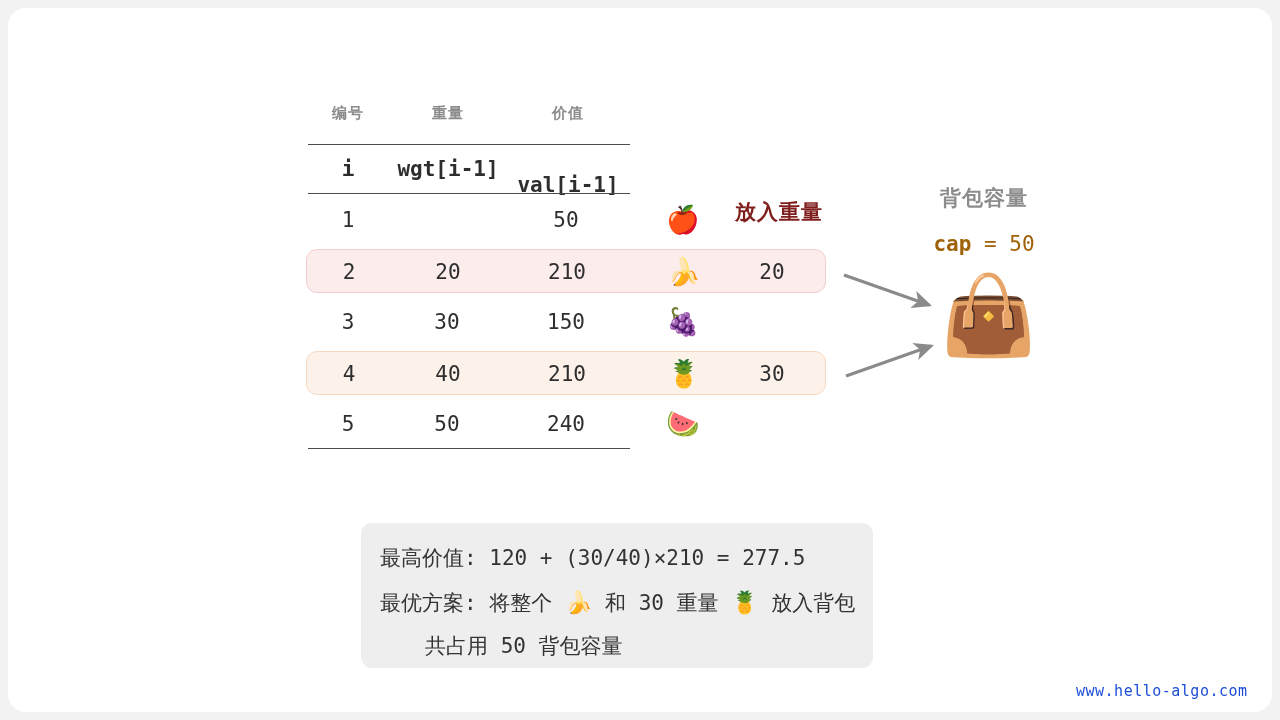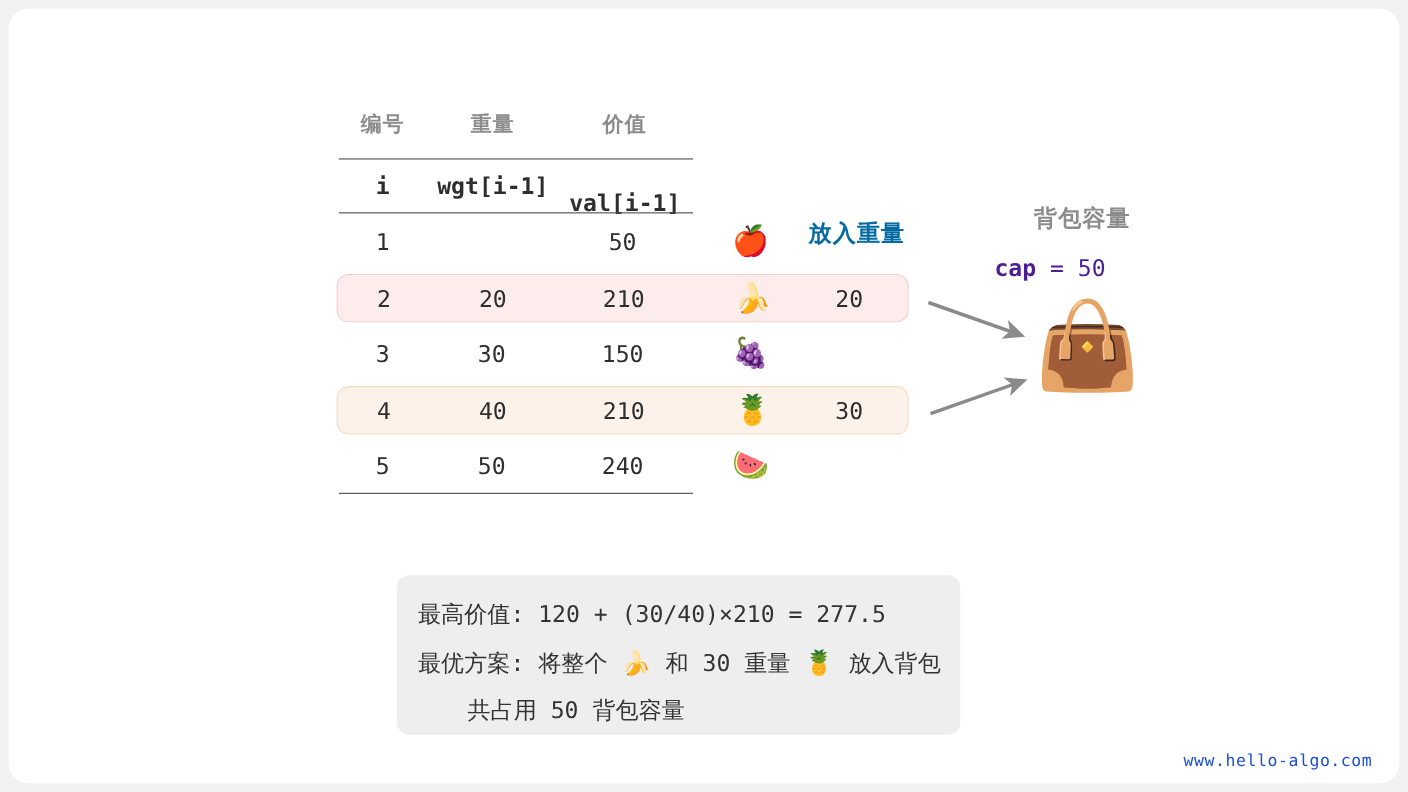--- a/index.html
+++ b/index.html
@@ -41,21 +41,21 @@
   }
 
   .col-head {
     position: absolute;
     top: 0;
     height: 40px;
     line-height: 40px;
     text-align: center;
     font-family: "DejaVu Sans", sans-serif;
     font-weight: bold;
-    font-size: 19px;
+    font-size: 15px;
     color: #8c8c8c;
     letter-spacing: 1px;
   }
   .ch-i   { left: -10px;  width: 100px; }
   .ch-w   { left: 90px;   width: 100px; }
   .ch-v   { left: 210px;  width: 100px; }
 
   .rule {
     position: absolute;
     left: 0;
@@ -128,21 +128,21 @@
   
   .put-head {
     position: absolute;
     left: 711px;
     top: 190px;
     width: 120px;
     text-align: center;
     font-family: Liberation Mono, monospace;
     font-weight: bold;
     font-size: 21px;
-    color: #0369a1;
+    color: #7f1d1d;
     letter-spacing: 1px;
   }
 
   
   .cap-title {
     position: absolute;
     left: 896px;
     top: 176px;
     width: 160px;
     text-align: center;
@@ -150,23 +150,24 @@
     font-weight: bold;
     font-size: 21px;
     color: #8c8c8c;
     letter-spacing: 1px;
   }
   .cap-val {
     position: absolute;
     left: 896px;
     top: 224px;
     width: 160px;
-    font-family: "DejaVu Sans Mono", monospace;
-    font-size: 21px;
-    color: #4c1d95;
+    text-align: center;
+    font-family: "DejaVu Sans Mono", monospace;
+    font-size: 21px;
+    color: #a16207;
     white-space: pre;
   }
   .cap-val b { font-weight: bold; }
 
   .bag {
     position: absolute;
     left: 932px;
     top: 268px;
     font-size: 78px;
     line-height: 78px;

